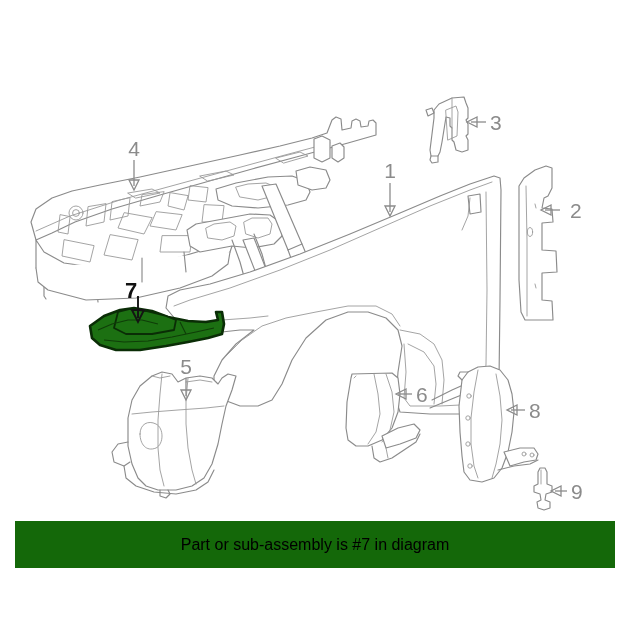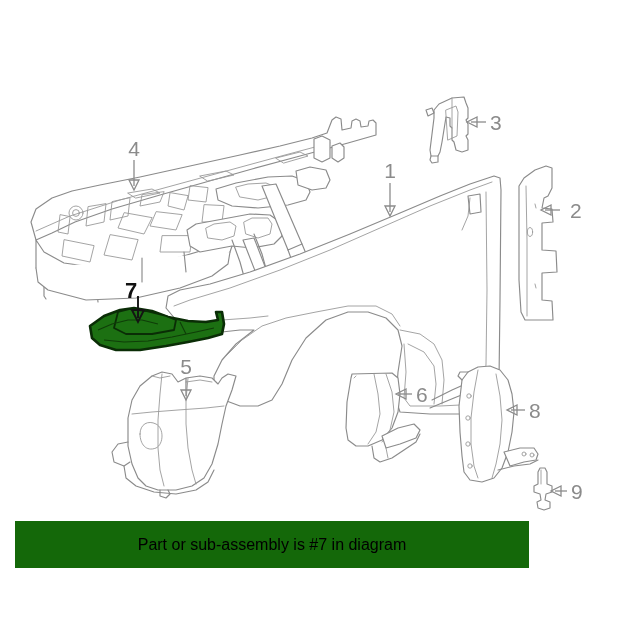--- a/index.html
+++ b/index.html
@@ -82,21 +82,21 @@
   .callout-num-hl {
     font-family: "Liberation Sans", sans-serif;
     font-size: 22px;
     font-weight: 700;
     fill: #111111;
   }
   #notice-banner {
     position: absolute;
     left: 15px;
     top: 521px;
-    width: 514px;
+    width: 600px;
     height: 47px;
     background: #146809;
     box-sizing: border-box;
     display: flex;
     flex-direction: column;
     align-items: center;
     justify-content: center;
   }
   .notice-line {
     color: #000000;

